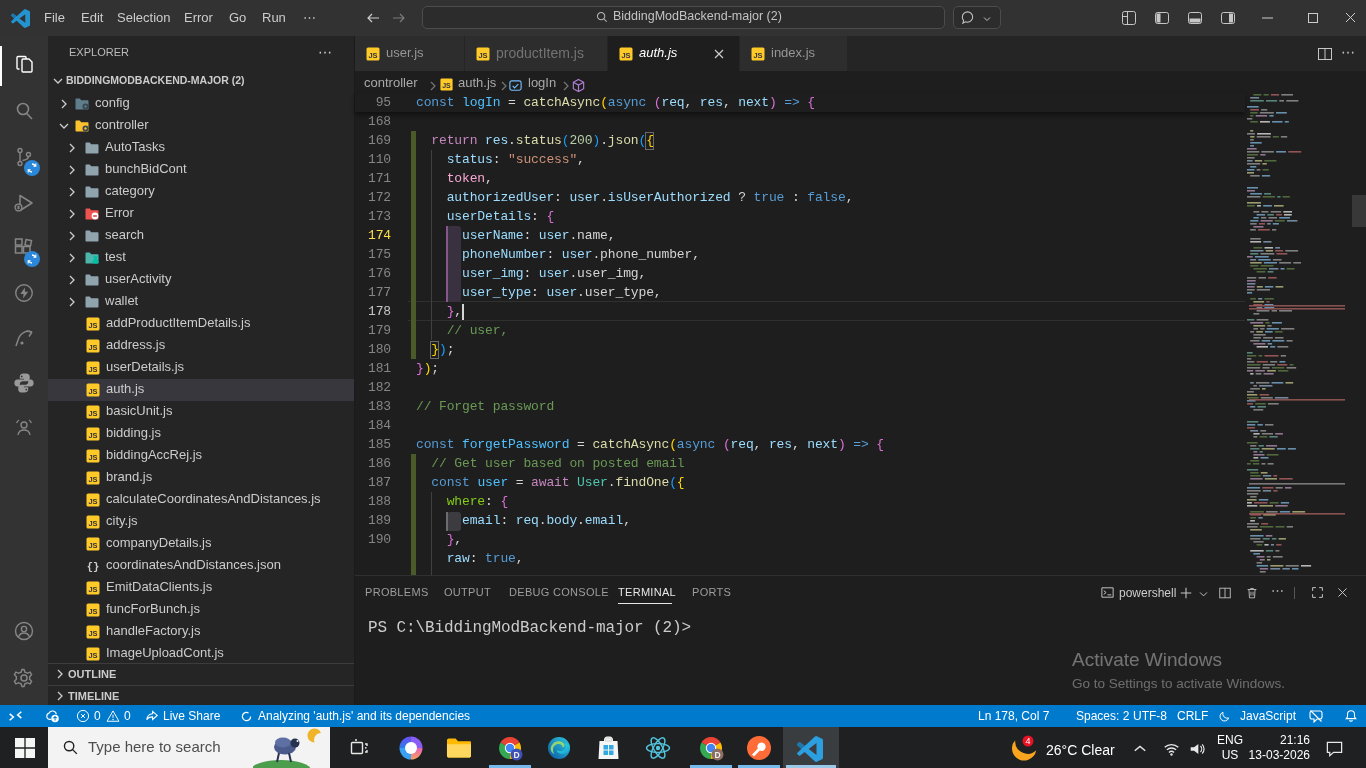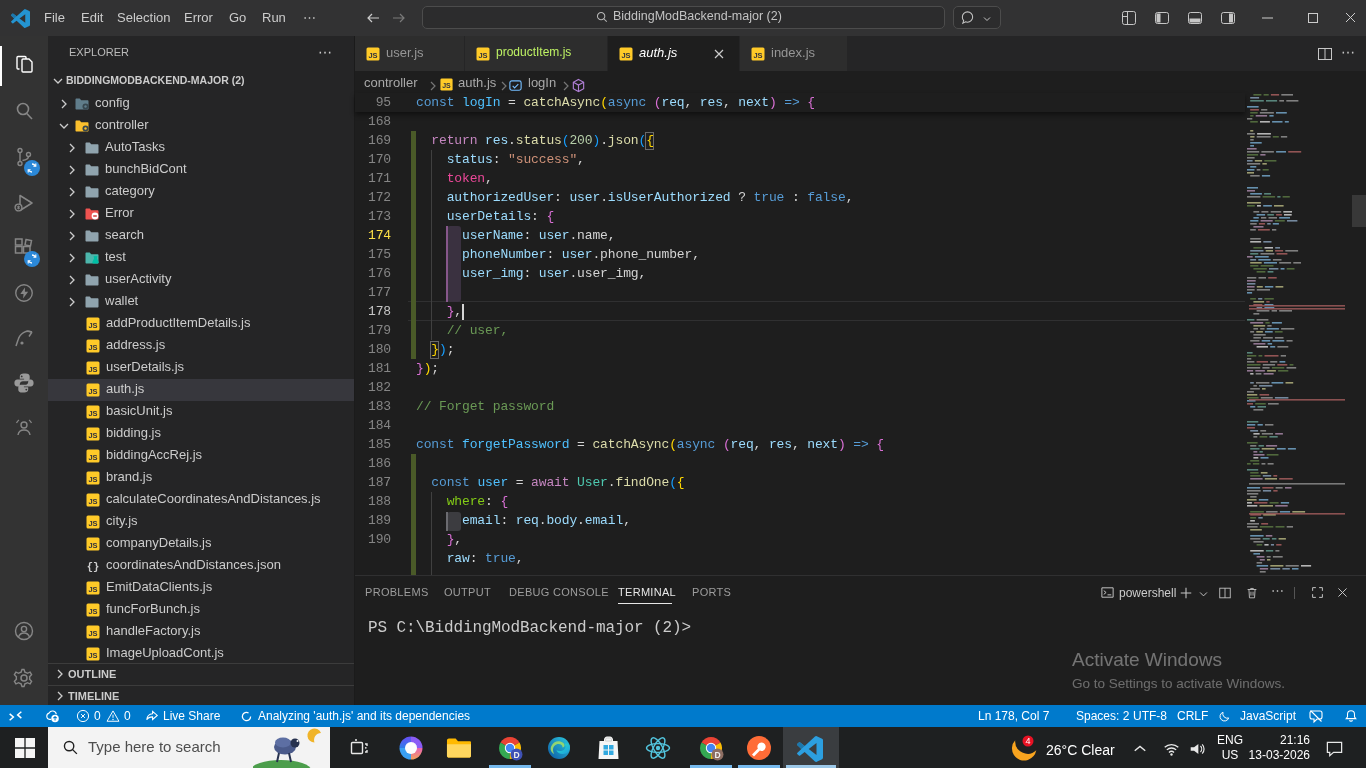--- a/index.html
+++ b/index.html
@@ -359,21 +359,21 @@
 <svg class="ab" style="z-index:3;left:365px;top:46px" width="16" height="16" viewBox="0 0 16 16">
       <rect x="1.5" y="1.5" width="13" height="13" rx="1.5" fill="#ffca28"></rect>
       <text x="8" y="11.5" font-family="Liberation Sans" font-size="7.5" font-weight="bold" fill="#33333d" text-anchor="middle">JS</text>
     </svg>
 <div class="ab" style="left:386px;top:45px;font-size:13px;color:#969696;white-space:nowrap">user.js</div>
 <div class="ab" style="left:465px;top:36px;width:143px;height:35px;background:#2d2d2d;border-right:1px solid #252526"></div>
 <svg class="ab" style="z-index:3;left:475px;top:46px" width="16" height="16" viewBox="0 0 16 16">
       <rect x="1.5" y="1.5" width="13" height="13" rx="1.5" fill="#ffca28"></rect>
       <text x="8" y="11.5" font-family="Liberation Sans" font-size="7.5" font-weight="bold" fill="#33333d" text-anchor="middle">JS</text>
     </svg>
-<div class="ab" style="left:496px;top:45px;font-size:12px;color:#bef264;white-space:nowrap">productItem.js</div>
+<div class="ab" style="left:496px;top:45px;font-size:14px;color:#737373;white-space:nowrap">productItem.js</div>
 <div class="ab" style="left:608px;top:36px;width:132px;height:35px;background:#1e1e1e;border-right:1px solid #252526"></div>
 <svg class="ab" style="z-index:3;left:618px;top:46px" width="16" height="16" viewBox="0 0 16 16">
       <rect x="1.5" y="1.5" width="13" height="13" rx="1.5" fill="#ffca28"></rect>
       <text x="8" y="11.5" font-family="Liberation Sans" font-size="7.5" font-weight="bold" fill="#33333d" text-anchor="middle">JS</text>
     </svg>
 <div class="ab" style="left:639px;top:45px;font-size:13px;color:#ffffff;font-style:italic;white-space:nowrap">auth.js</div>
 <svg class="ab" style="left:711px;top:46px" width="16" height="16" viewBox="0 0 16 16">
       <path d="M4 4l8 8M12 4l-8 8" stroke="#cccccc" stroke-width="1.2"></path>
     </svg>
 <div class="ab" style="left:740px;top:36px;width:108px;height:35px;background:#2d2d2d;border-right:1px solid #252526"></div>
@@ -421,21 +421,21 @@
 <div class="ab" style="left:411px;top:131px;width:5px;height:228px;background:#4a5a28"></div>
 <div class="ab" style="left:411px;top:454px;width:5px;height:121px;background:#4a5a28"></div>
 <div class="guide" style="left:431px;top:150px;height:190px"></div>
 <div class="guide" style="left:431px;top:492px;height:83px"></div>
 <div class="ab" style="left:447px;top:226px;width:14px;height:76px;background:#3a3140;border-radius:3px"></div>
 <div class="ab" style="left:446px;top:226px;width:1.5px;height:76px;background:#86578a"></div>
 <div class="ab" style="left:447px;top:512px;width:14px;height:19px;background:#3c3c40;border-radius:3px"></div>
 <div class="ab" style="left:446px;top:512px;width:1.5px;height:19px;background:#6b6b70"></div>
 <div class="ln" style="top:112px;color:#858585">168</div>
 <div class="ln" style="top:131px;color:#858585">169</div>
-<div class="ln" style="top:150px;color:#858585">170</div>
+<div class="ln" style="top:150px;color:#858585">110</div>
 <div class="ln" style="top:169px;color:#858585">171</div>
 <div class="ln" style="top:188px;color:#858585">172</div>
 <div class="ln" style="top:207px;color:#858585">173</div>
 <div class="ln" style="top:226px;color:#fde047">174</div>
 <div class="ln" style="top:245px;color:#858585">175</div>
 <div class="ln" style="top:264px;color:#858585">176</div>
 <div class="ln" style="top:283px;color:#858585">177</div>
 <div class="ln" style="top:302px;color:#c6c6c6">178</div>
 <div class="ln" style="top:321px;color:#858585">179</div>
 <div class="ln" style="top:340px;color:#858585">180</div>
@@ -445,32 +445,34 @@
 <div class="ln" style="top:416px;color:#858585">184</div>
 <div class="ln" style="top:435px;color:#858585">185</div>
 <div class="ln" style="top:454px;color:#858585">186</div>
 <div class="ln" style="top:473px;color:#858585">187</div>
 <div class="ln" style="top:492px;color:#858585">188</div>
 <div class="ln" style="top:511px;color:#858585">189</div>
 <div class="ln" style="top:530px;color:#858585">190</div>
 <div class="ln" style="top:581px;color:#fdba74">191</div>
 <div class="cl" style="top:131px"><span style="color:#d4d4d4">  </span><span style="color:#c586c0">return</span><span style="color:#d4d4d4"> </span><span style="color:#9cdcfe">res</span><span style="color:#d4d4d4">.</span><span style="color:#dcdcaa">status</span><span style="color:#179fff">(</span><span style="color:#b5cea8">200</span><span style="color:#179fff">)</span><span style="color:#d4d4d4">.</span><span style="color:#dcdcaa">json</span><span style="color:#179fff">(</span><span style="color:#ffd700">{</span></div>
 <div class="cl" style="top:150px"><span style="color:#d4d4d4">    </span><span style="color:#9cdcfe">status</span><span style="color:#d4d4d4">:</span><span style="color:#d4d4d4"> </span><span style="color:#ce9178">"success"</span><span style="color:#d4d4d4">,</span></div>
-<div class="cl" style="top:169px"><span style="color:#d4d4d4">    </span><span style="color:#ec4899">token</span><span style="color:#d4d4d4">,</span></div>
+<div class="cl" style="top:169px"><span style="color:#d4d4d4">    </span><span style="color:#f9a8d4">token</span><span style="color:#d4d4d4">,</span></div>
 <div class="cl" style="top:188px"><span style="color:#d4d4d4">    </span><span style="color:#9cdcfe">authorizedUser</span><span style="color:#d4d4d4">:</span><span style="color:#d4d4d4"> </span><span style="color:#9cdcfe">user</span><span style="color:#d4d4d4">.</span><span style="color:#9cdcfe">isUserAuthorized</span><span style="color:#d4d4d4"> </span><span style="color:#d4d4d4">?</span><span style="color:#d4d4d4"> </span><span style="color:#569cd6">true</span><span style="color:#d4d4d4"> </span><span style="color:#d4d4d4">:</span><span style="color:#d4d4d4"> </span><span style="color:#569cd6">false</span><span style="color:#d4d4d4">,</span></div>
 <div class="cl" style="top:207px"><span style="color:#d4d4d4">    </span><span style="color:#9cdcfe">userDetails</span><span style="color:#d4d4d4">:</span><span style="color:#d4d4d4"> </span><span style="color:#da70d6">{</span></div>
 <div class="cl" style="top:226px"><span style="color:#d4d4d4">      </span><span style="color:#9cdcfe">userName</span><span style="color:#d4d4d4">:</span><span style="color:#d4d4d4"> </span><span style="color:#9cdcfe">user</span><span style="color:#d4d4d4">.name</span><span style="color:#d4d4d4">,</span></div>
 <div class="cl" style="top:245px"><span style="color:#d4d4d4">      </span><span style="color:#9cdcfe">phoneNumber</span><span style="color:#d4d4d4">:</span><span style="color:#d4d4d4"> </span><span style="color:#9cdcfe">user</span><span style="color:#d4d4d4">.phone_number</span><span style="color:#d4d4d4">,</span></div>
 <div class="cl" style="top:264px"><span style="color:#d4d4d4">      </span><span style="color:#9cdcfe">user_img</span><span style="color:#d4d4d4">:</span><span style="color:#d4d4d4"> </span><span style="color:#9cdcfe">user</span><span style="color:#d4d4d4">.user_img</span><span style="color:#d4d4d4">,</span></div>
+<div class="cl" style="top:283px"><span style="color:#d4d4d4">      </span><span style="color:#9cdcfe">user_type</span><span style="color:#d4d4d4">:</span><span style="color:#d4d4d4"> </span><span style="color:#9cdcfe">user</span><span style="color:#d4d4d4">.user_type</span><span style="color:#d4d4d4">,</span></div>
 <div class="cl" style="top:302px"><span style="color:#d4d4d4">    </span><span style="color:#da70d6">}</span><span style="color:#d4d4d4">,</span></div>
 <div class="cl" style="top:321px"><span style="color:#d4d4d4">    </span><span style="color:#6a9955">// user,</span></div>
 <div class="cl" style="top:340px"><span style="color:#d4d4d4">  </span><span style="color:#ffd700">}</span><span style="color:#179fff">)</span><span style="color:#d4d4d4">;</span></div>
 <div class="cl" style="top:359px"><span style="color:#da70d6">}</span><span style="color:#ffd700">)</span><span style="color:#d4d4d4">;</span></div>
 <div class="cl" style="top:397px"><span style="color:#6a9955">// Forget password</span></div>
 <div class="cl" style="top:435px"><span style="color:#569cd6">const</span><span style="color:#d4d4d4"> </span><span style="color:#4fc1ff">forgetPassword</span><span style="color:#d4d4d4"> </span><span style="color:#d4d4d4">=</span><span style="color:#d4d4d4"> </span><span style="color:#dcdcaa">catchAsync</span><span style="color:#ffd700">(</span><span style="color:#569cd6">async</span><span style="color:#d4d4d4"> </span><span style="color:#da70d6">(</span><span style="color:#9cdcfe">req</span><span style="color:#d4d4d4">,</span><span style="color:#d4d4d4"> </span><span style="color:#9cdcfe">res</span><span style="color:#d4d4d4">,</span><span style="color:#d4d4d4"> </span><span style="color:#9cdcfe">next</span><span style="color:#da70d6">)</span><span style="color:#d4d4d4"> </span><span style="color:#569cd6">=&gt;</span><span style="color:#d4d4d4"> </span><span style="color:#da70d6">{</span></div>
+<div class="cl" style="top:454px"><span style="color:#d4d4d4">  </span><span style="color:#6a9955">// Get user based on posted email</span></div>
 <div class="cl" style="top:473px"><span style="color:#d4d4d4">  </span><span style="color:#569cd6">const</span><span style="color:#d4d4d4"> </span><span style="color:#4fc1ff">user</span><span style="color:#d4d4d4"> </span><span style="color:#d4d4d4">=</span><span style="color:#d4d4d4"> </span><span style="color:#c586c0">await</span><span style="color:#d4d4d4"> </span><span style="color:#4ec9b0">User</span><span style="color:#d4d4d4">.</span><span style="color:#dcdcaa">findOne</span><span style="color:#179fff">(</span><span style="color:#ffd700">{</span></div>
 <div class="cl" style="top:492px"><span style="color:#d4d4d4">    </span><span style="color:#84cc16">where</span><span style="color:#d4d4d4">:</span><span style="color:#d4d4d4"> </span><span style="color:#da70d6">{</span></div>
 <div class="cl" style="top:511px"><span style="color:#d4d4d4">      </span><span style="color:#9cdcfe">email</span><span style="color:#d4d4d4">:</span><span style="color:#d4d4d4"> </span><span style="color:#9cdcfe">req</span><span style="color:#d4d4d4">.</span><span style="color:#9cdcfe">body</span><span style="color:#d4d4d4">.</span><span style="color:#9cdcfe">email</span><span style="color:#d4d4d4">,</span></div>
 <div class="cl" style="top:530px"><span style="color:#d4d4d4">    </span><span style="color:#da70d6">}</span><span style="color:#d4d4d4">,</span></div>
 <div class="cl" style="top:549px"><span style="color:#d4d4d4">    </span><span style="color:#9cdcfe">raw</span><span style="color:#d4d4d4">:</span><span style="color:#d4d4d4"> </span><span style="color:#569cd6">true</span><span style="color:#d4d4d4">,</span></div>
 <div class="ab" style="left:645px;top:132px;width:9px;height:18px;border:1px solid #6a6a6a"></div>
 <div class="ab" style="left:430px;top:341px;width:9px;height:18px;border:1px solid #6a6a6a"></div>
 <div class="ab" style="left:462px;top:304px;width:2px;height:16px;background:#d4d4d4"></div>
 <div class="ab" style="left:355px;top:93px;width:890px;height:19px;background:#1e1e1e;box-shadow:0 3px 5px rgba(0,0,0,.45)"></div>
 <div class="ln" style="top:93px;color:#858585;z-index:2">95</div>

